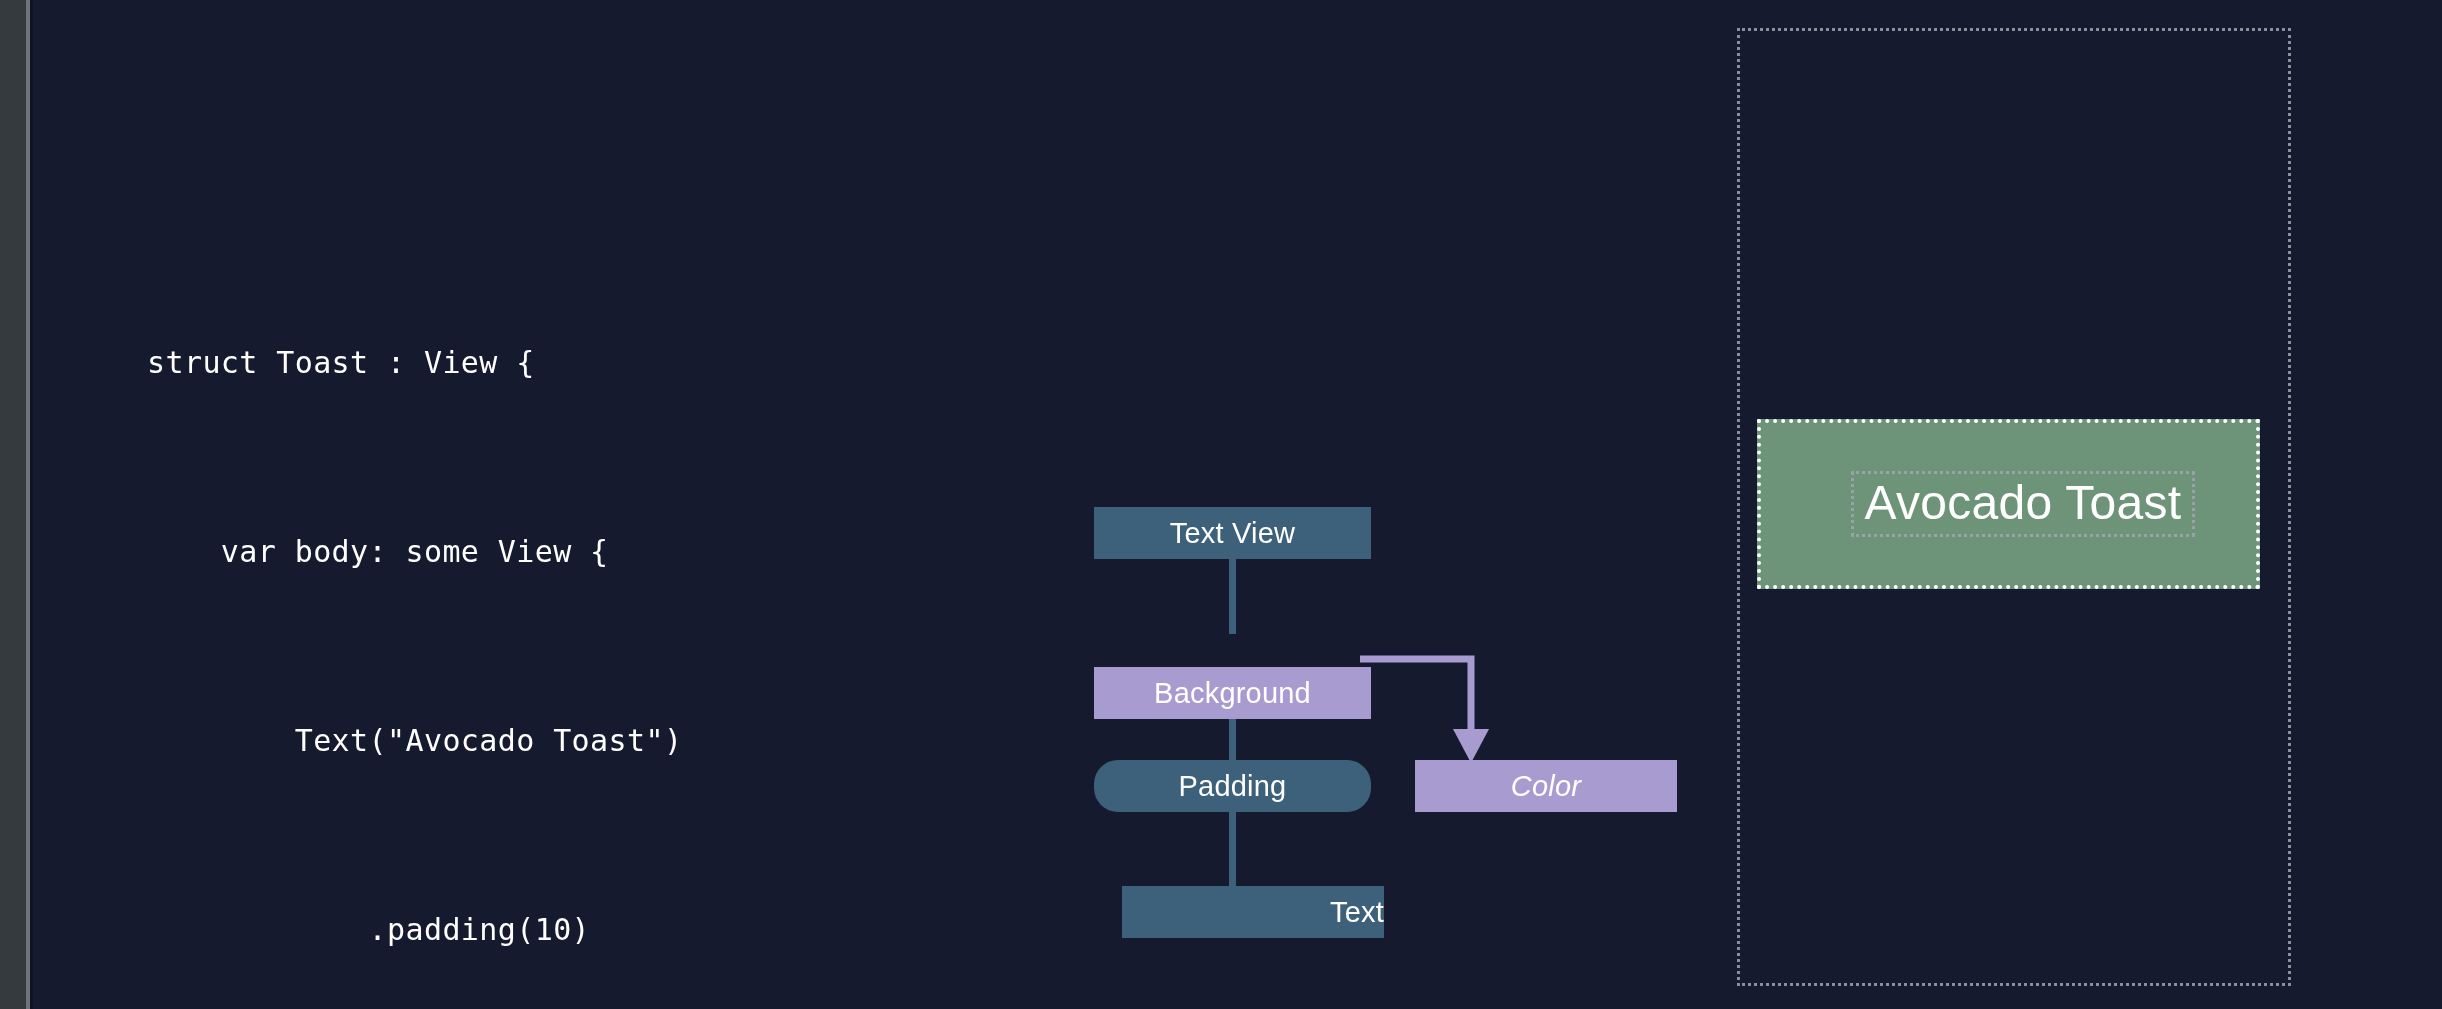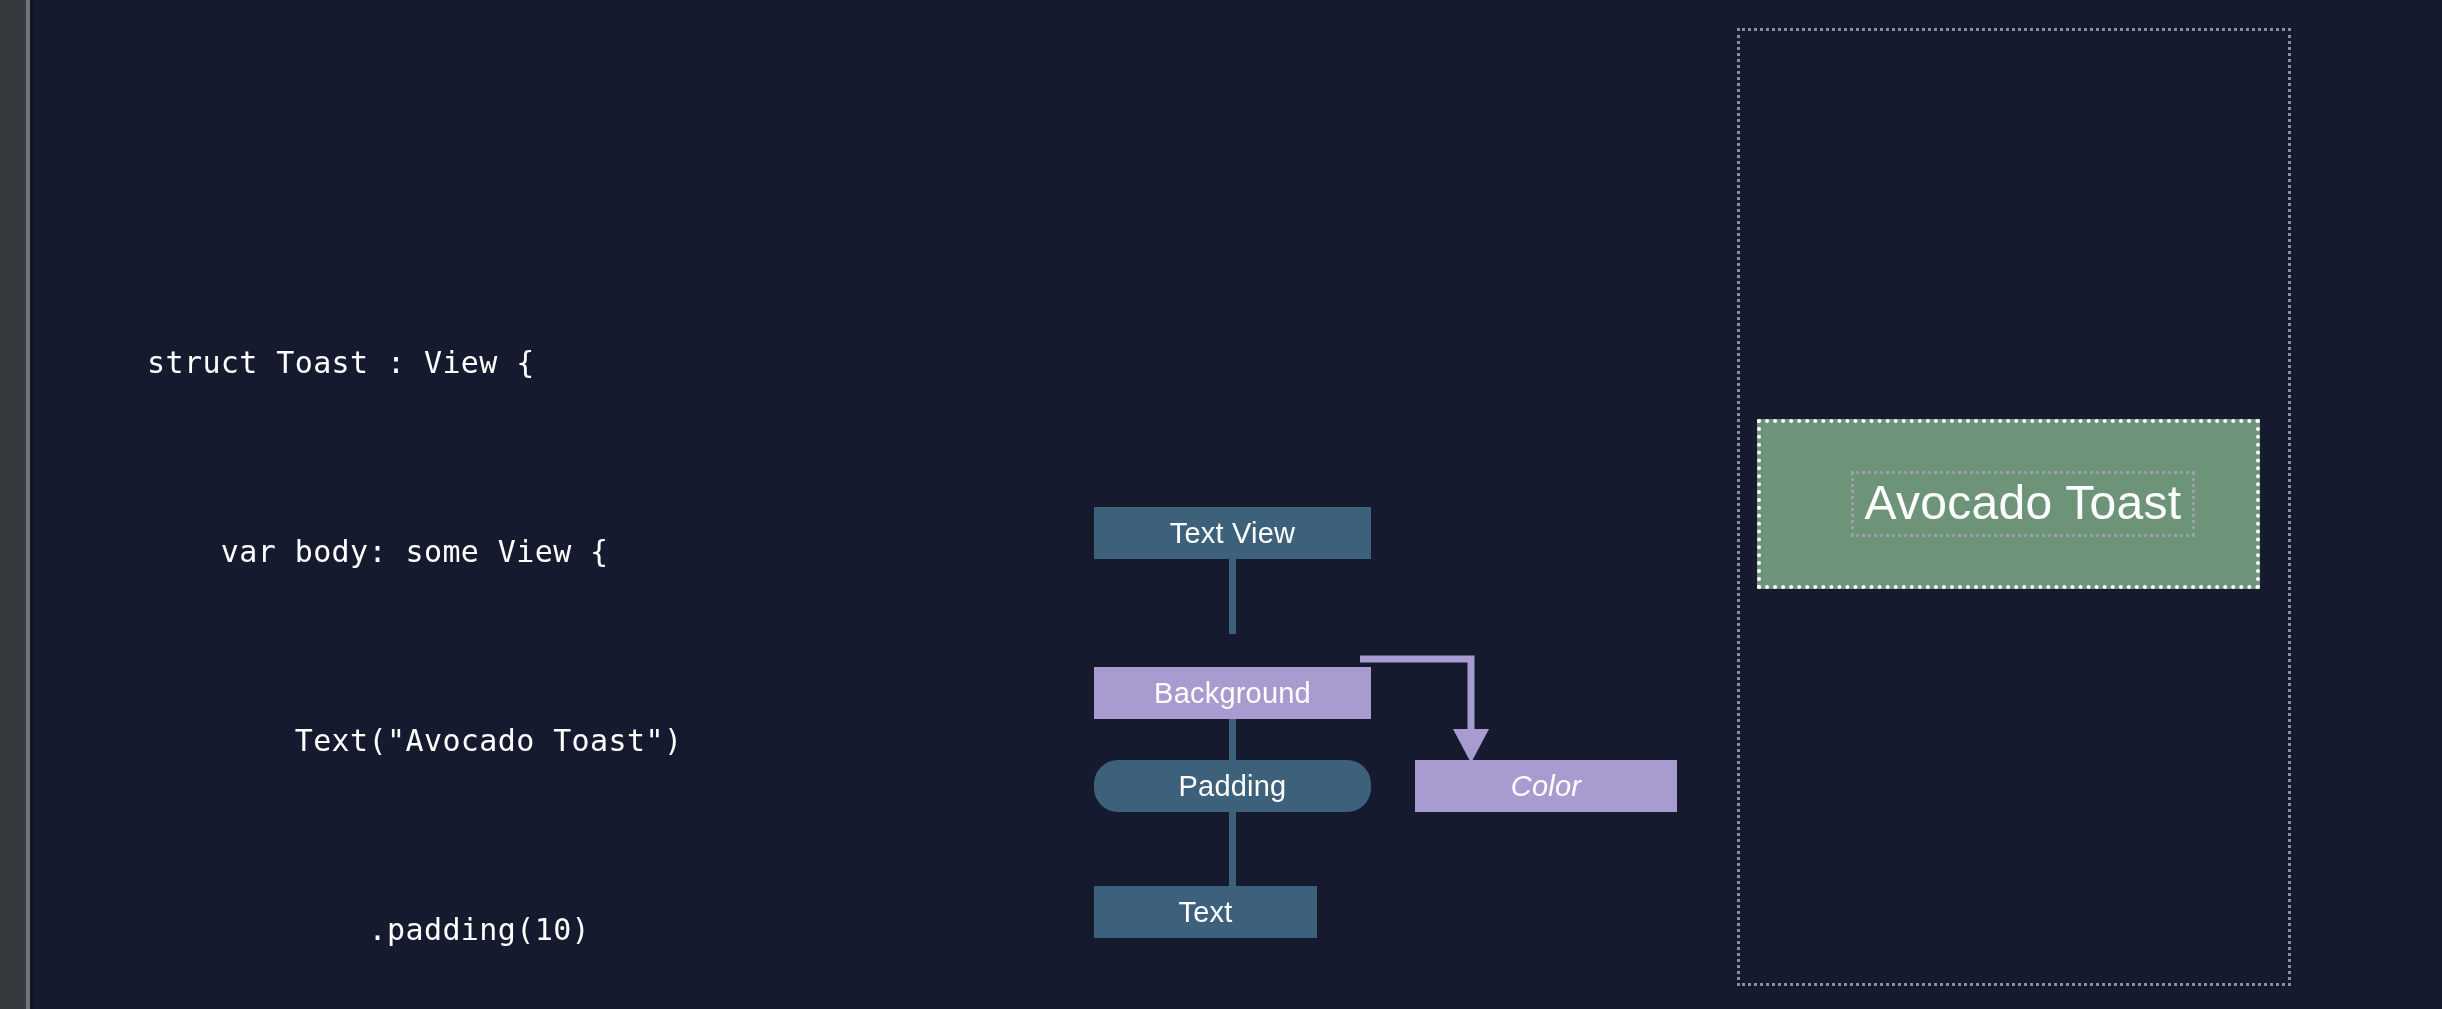--- a/index.html
+++ b/index.html
@@ -63,21 +63,21 @@
     font-size: 29px;
     letter-spacing: 0.2px;
     height: 52px;
   }
   .node.slate { background: #3d617a; }
   .node.purple { background: #a79bd0; }
 
   .n-root    { left: 1094px; top: 507px; width: 277px; }
   .n-bg      { left: 1094px; top: 660px; width: 277px; margin-top: 7px; }
   .n-padding { left: 1094px; top: 760px; width: 277px; border-radius: 24px; }
-  .n-text    { left: 1094px; top: 886px; width: 223px; }
+  .n-text    { left: 1122px; top: 886px; width: 262px; justify-content: flex-end; }
   .n-color   { left: 1415px; top: 760px; width: 262px; font-style: italic; }
 
   .edge-v {
     position: absolute;
     width: 7px;
     background: #3d617a;
     left: 1229px;
   }
   .edge-root-bg    { top: 559px; height: 75px; }
   .edge-bg-padding { top: 686px; height: 74px; }

